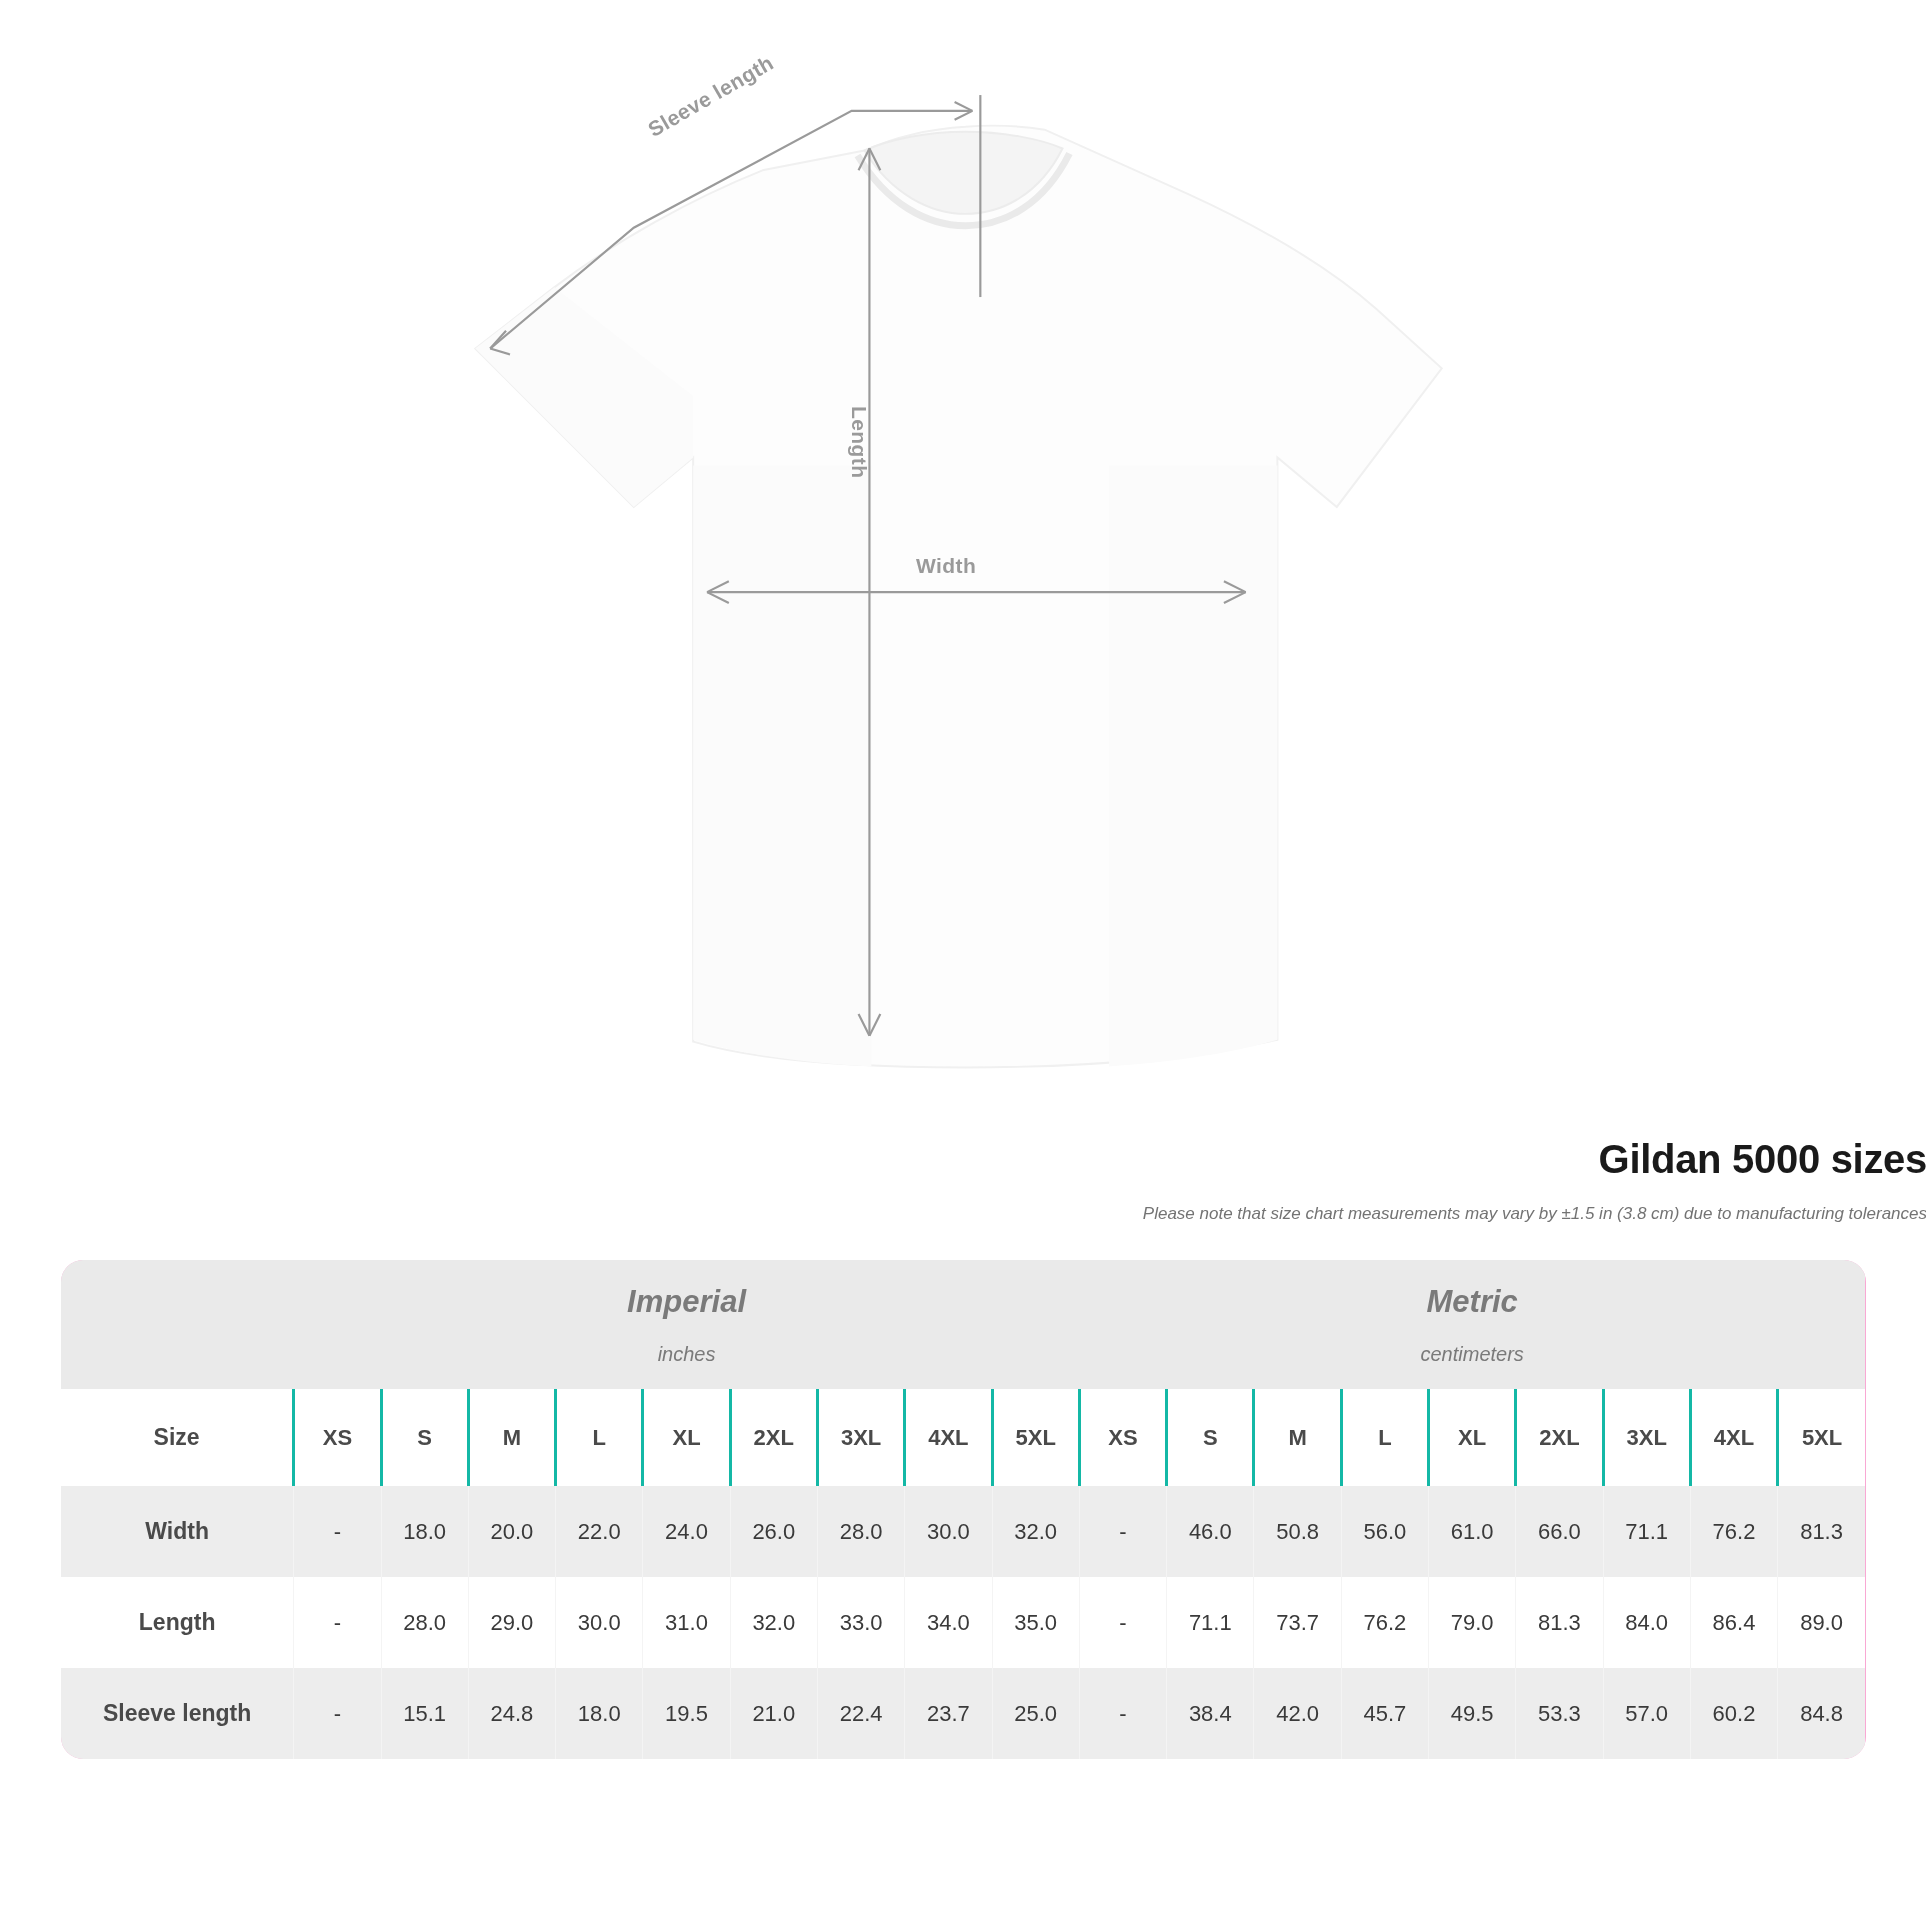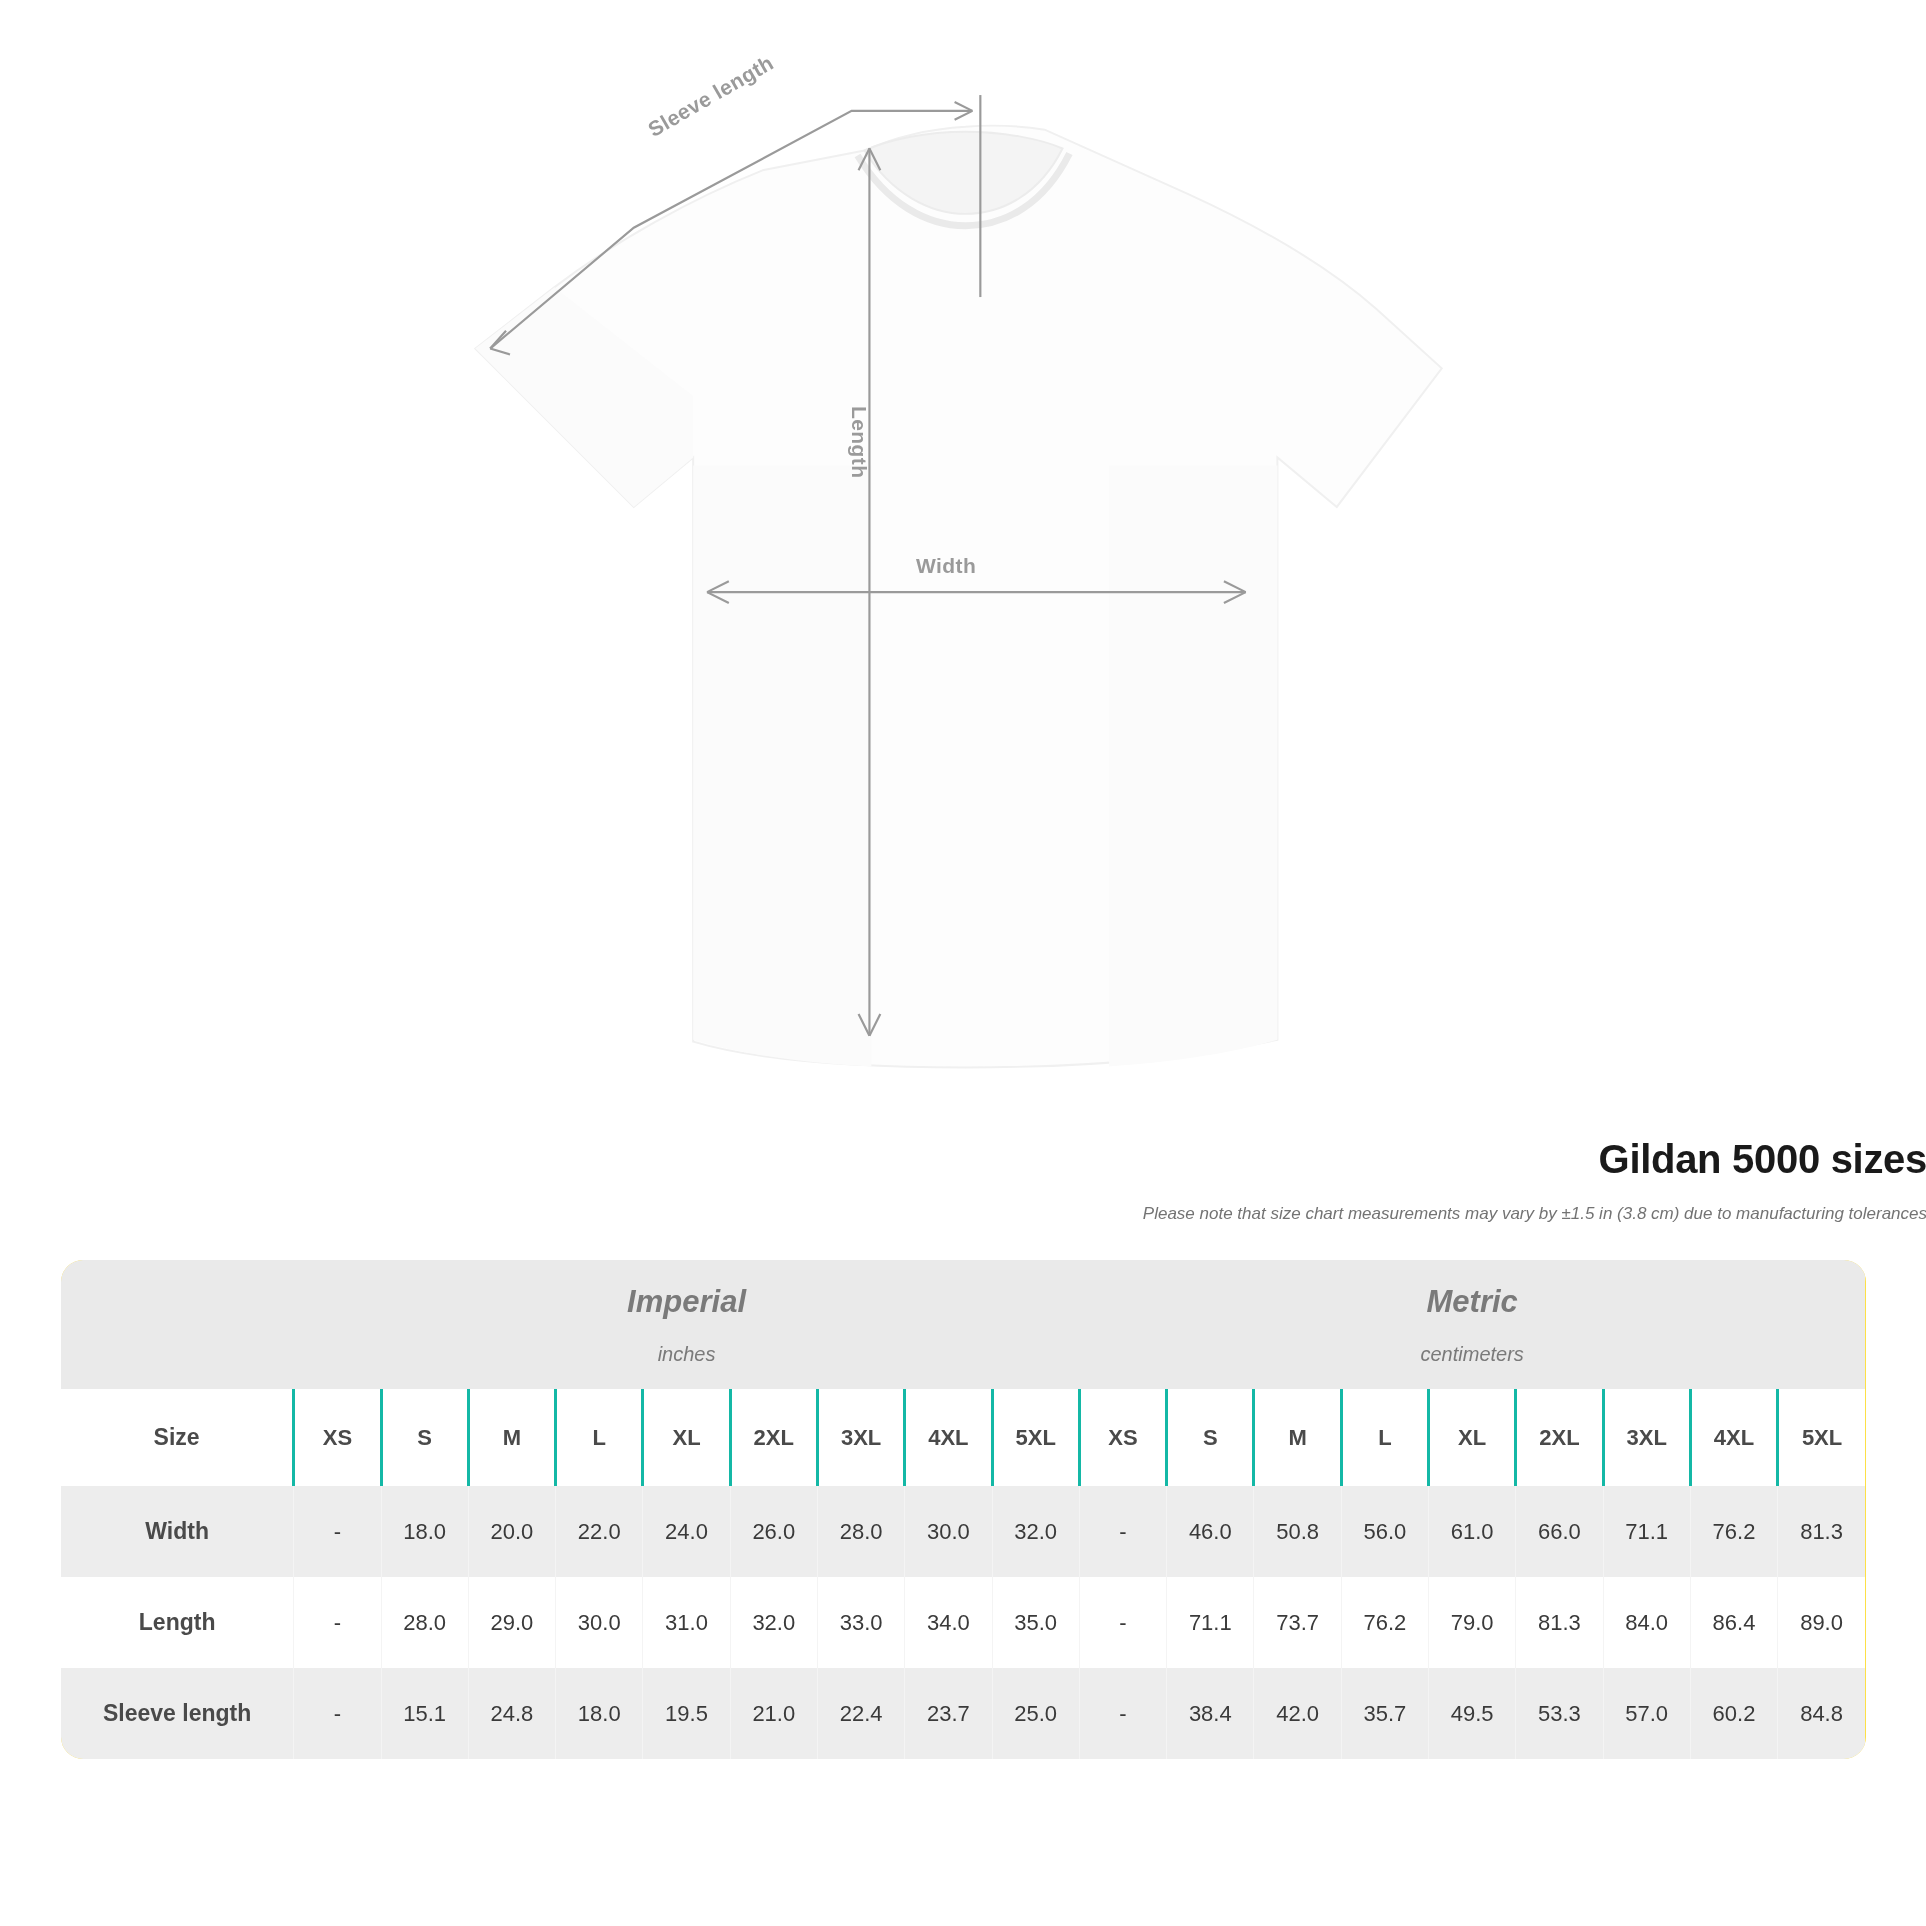--- a/index.html
+++ b/index.html
@@ -73,21 +73,21 @@
     font-style: italic;
     color: #737373;
     margin-top: 22px;
   }
 
   
   .table-wrap {
     margin: 36px 61px 0 61px;
     border-radius: 22px;
     overflow: hidden;
-    background: #fde047;
+    background: #f9a8d4;
   }
   table.size-table {
     border-collapse: collapse;
     width: 1804px;
     table-layout: fixed;
   }
   table.size-table col.rowhead { width: 232px; }
   table.size-table col.datacol  { width: 87px; }
 
   .unit-head {
@@ -322,21 +322,21 @@
           <td>24.8</td>
           <td>18.0</td>
           <td>19.5</td>
           <td>21.0</td>
           <td>22.4</td>
           <td>23.7</td>
           <td>25.0</td>
           <td>-</td>
           <td>38.4</td>
           <td>42.0</td>
-          <td>35.7</td>
+          <td>45.7</td>
           <td>49.5</td>
           <td>53.3</td>
           <td>57.0</td>
           <td>60.2</td>
           <td>84.8</td>
         </tr>
       </tbody>
     </table>
   </div>
 

